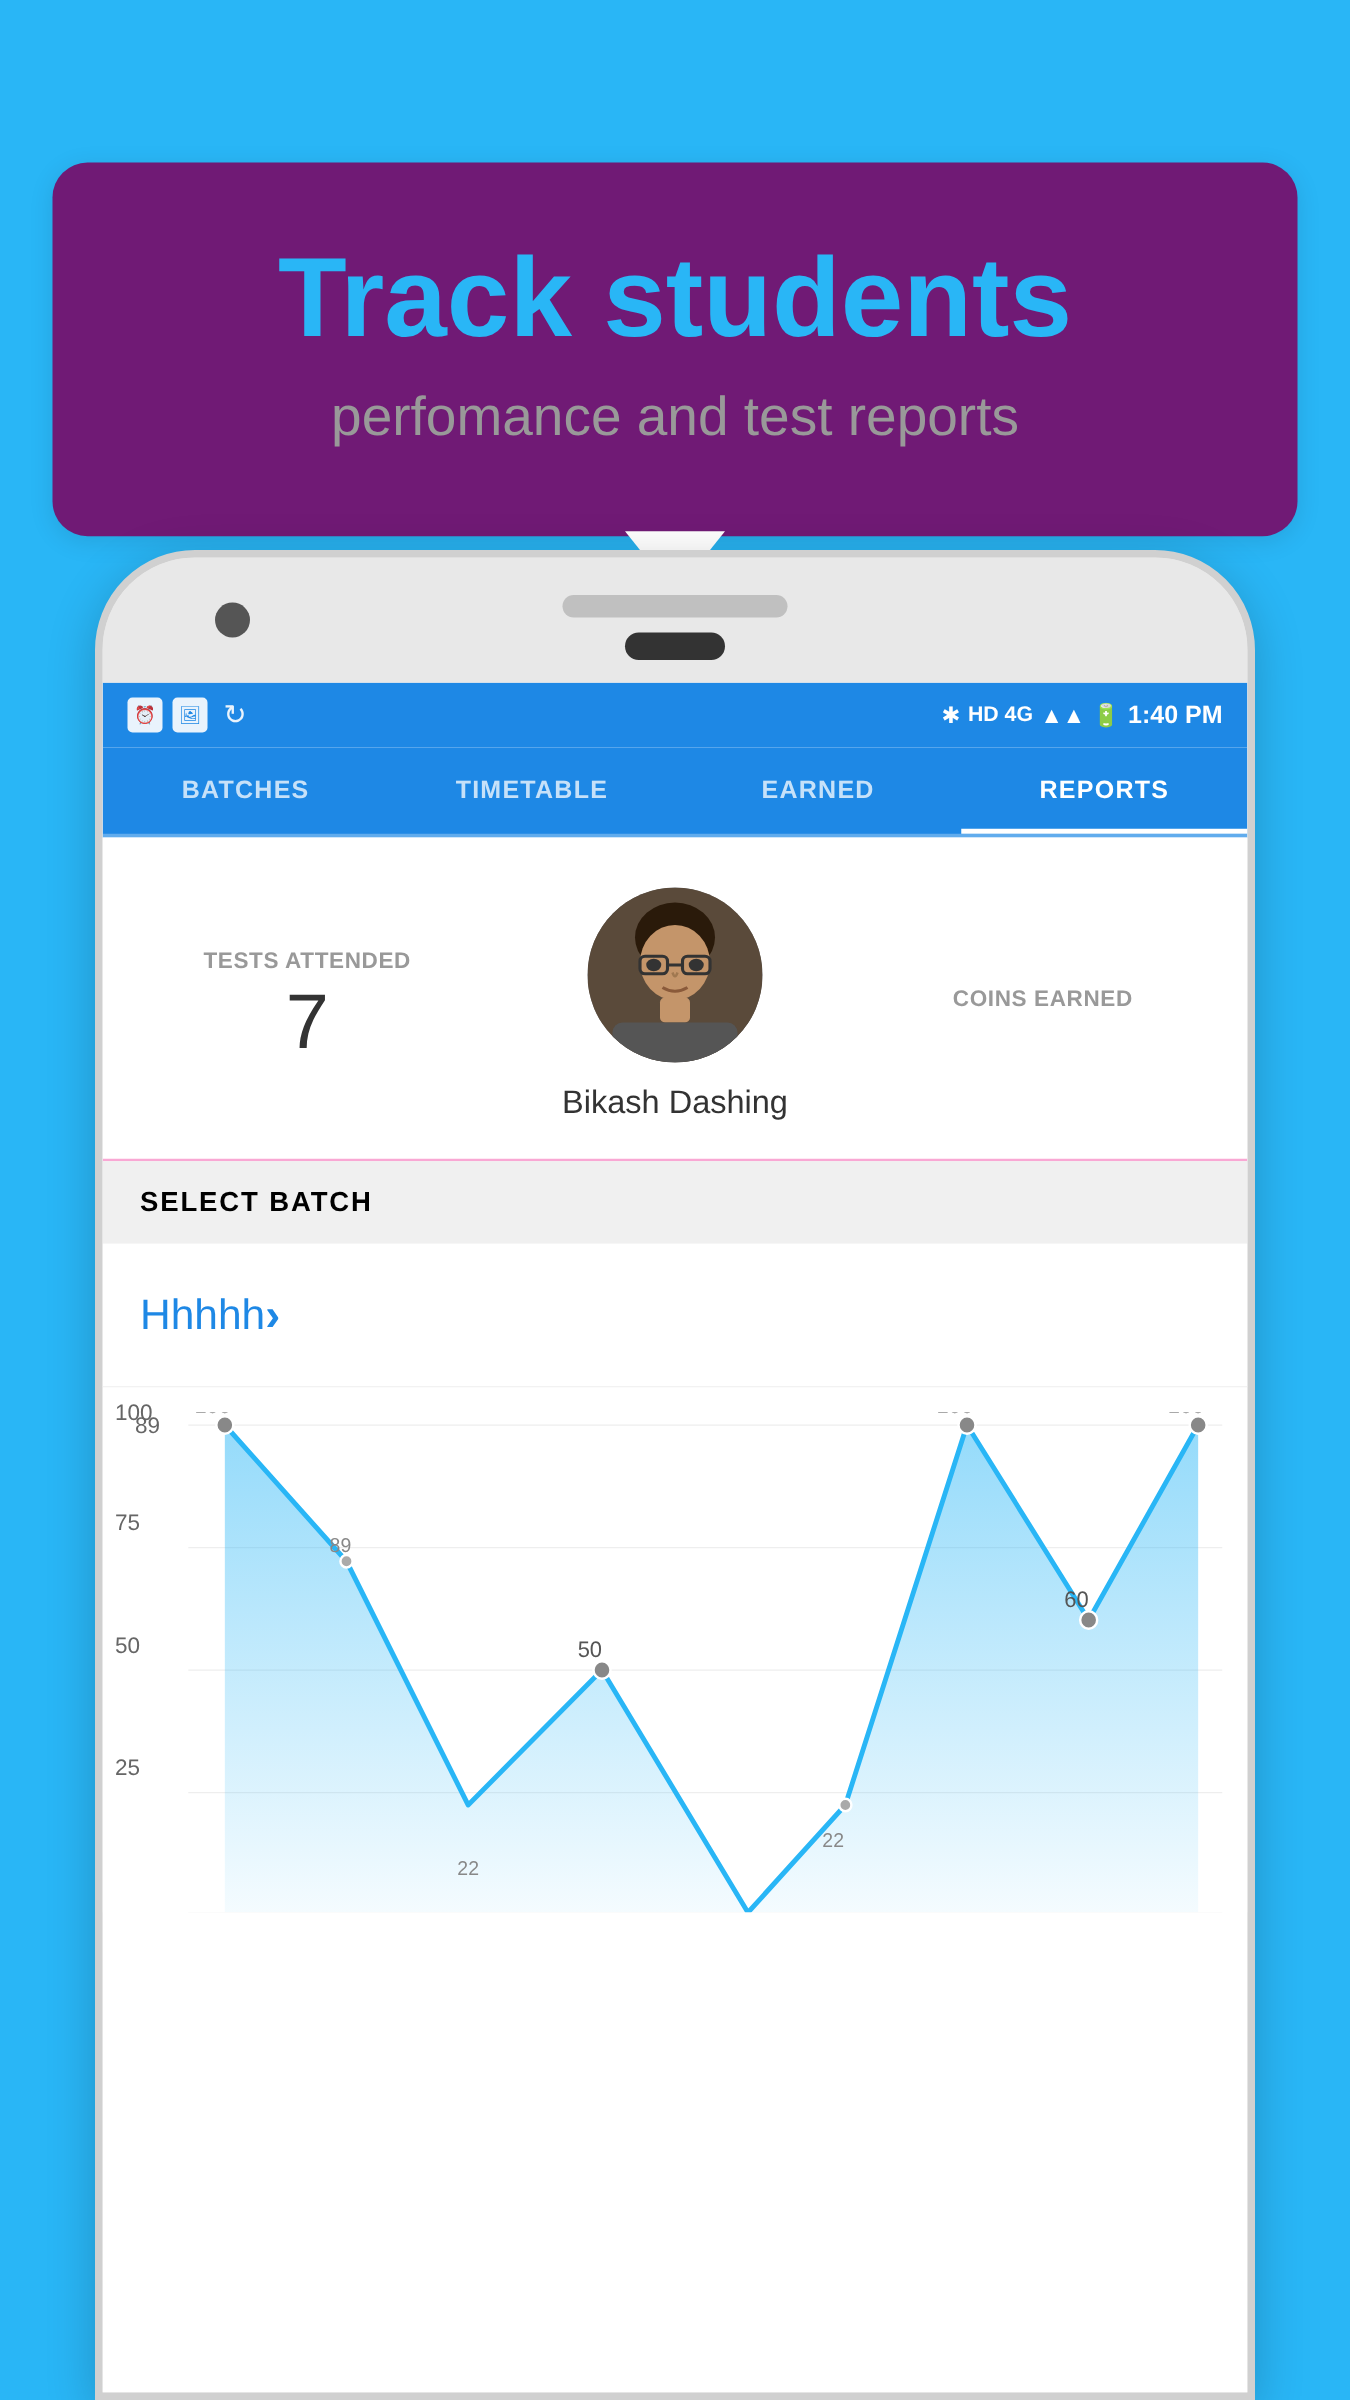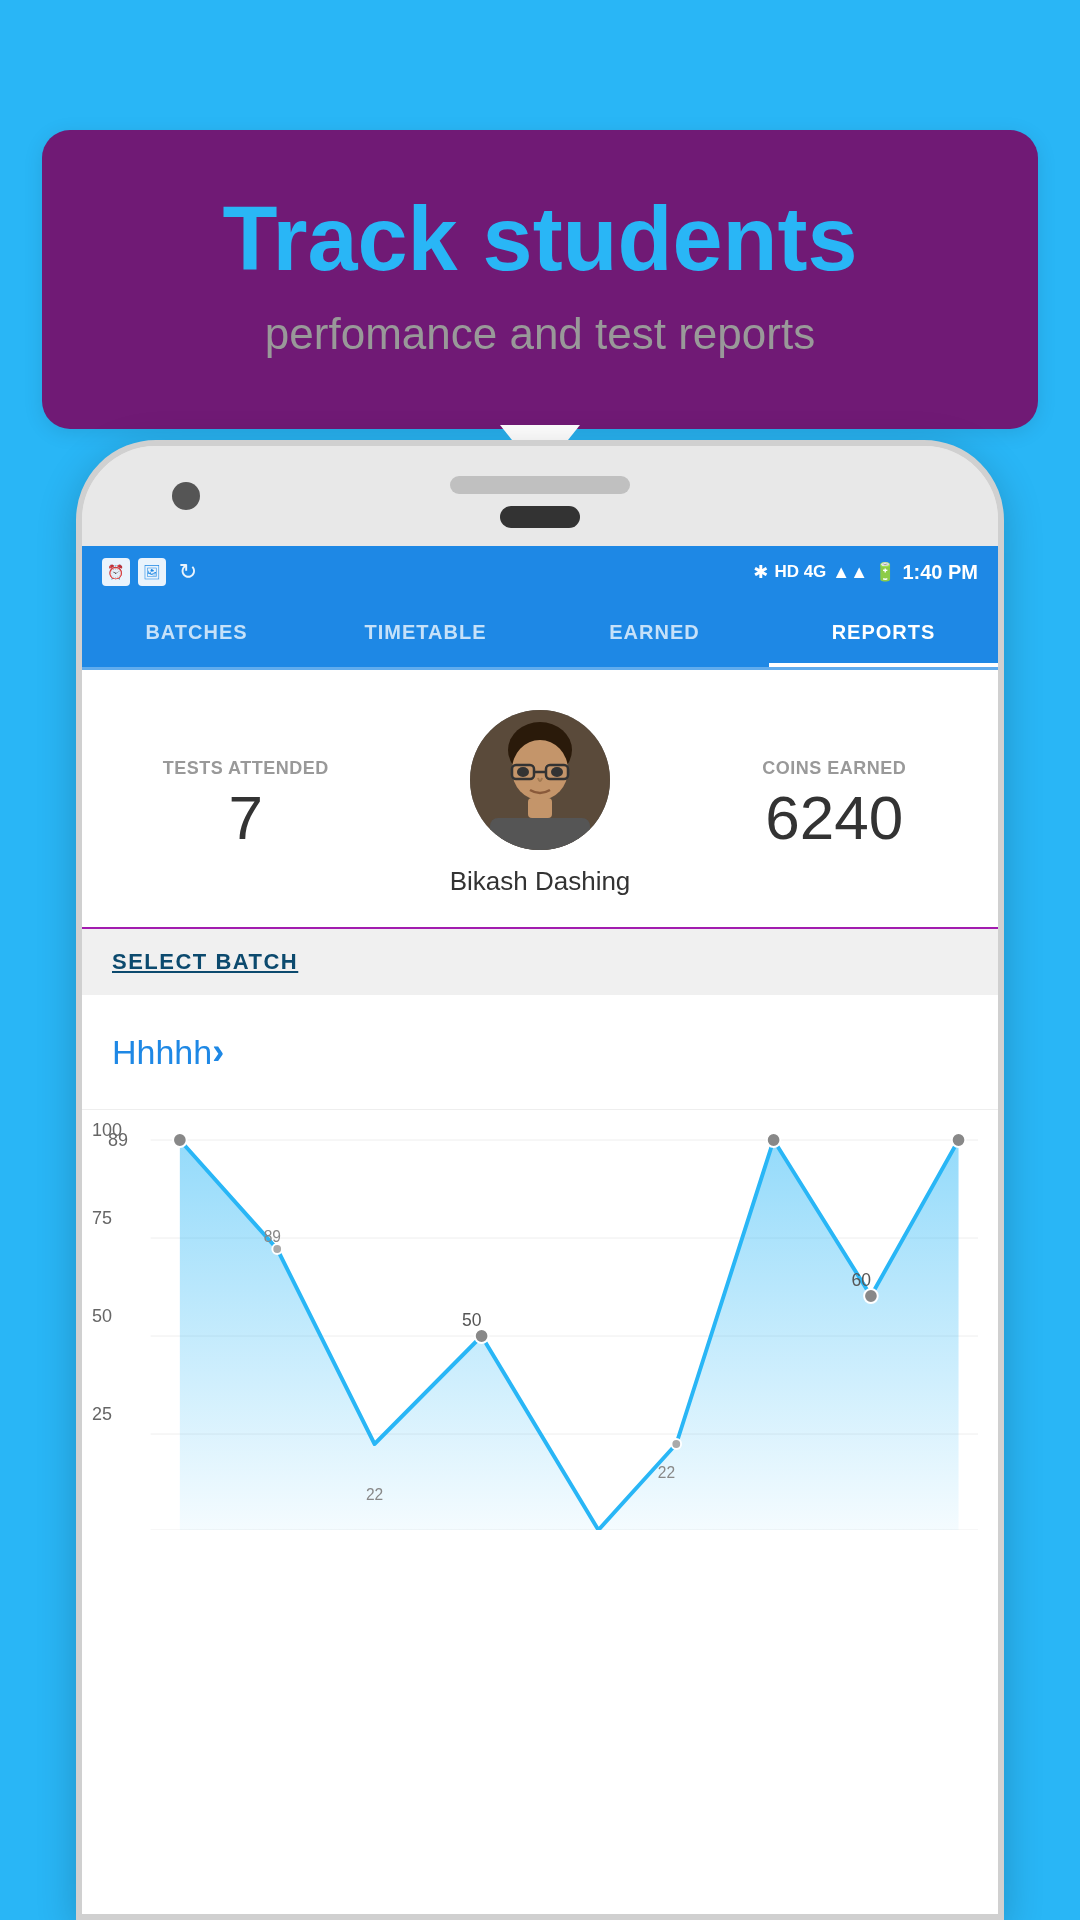--- a/index.html
+++ b/index.html
@@ -180,21 +180,21 @@
       background: white;
     }
 
     
     .profile-section {
       background: white;
       padding: 40px 30px 30px;
       display: flex;
       align-items: center;
       justify-content: space-between;
-      border-bottom: 2px solid #a21caf;
+      border-bottom: 2px solid #f9a8d4;
     }
 
     .stat-block {
       text-align: center;
       flex: 1;
     }
 
     .stat-label {
       font-size: 18px;
       color: #999;
@@ -244,24 +244,23 @@
     }
 
     
     .select-batch-header {
       background: #f0f0f0;
       padding: 20px 30px;
     }
 
     .select-batch-label {
       font-size: 22px;
-      color: #0c4a6e;
+      color: #000000;
       font-weight: 700;
       letter-spacing: 1.5px;
-      text-decoration: underline;
     }
 
     .batch-item {
       background: white;
       padding: 36px 30px;
       display: flex;
       align-items: center;
       justify-content: flex-start;
       border-bottom: 1px solid #eee;
     }
@@ -382,21 +381,20 @@
 
             <rect x="58" y="88" width="24" height="20" rx="4" fill="#c4956a"></rect>
             <rect x="20" y="108" width="100" height="32" rx="8" fill="#555"></rect>
           </svg>
         </div>
         <div class="profile-name">Bikash Dashing</div>
       </div>
 
       <div class="stat-block">
         <div class="stat-label">COINS EARNED</div>
-        <div class="stat-value">6240</div>
       </div>
     </div>
 
     <div class="select-batch-header">
       <span class="select-batch-label">SELECT BATCH</span>
     </div>
 
     <div class="batch-item">
       <span class="batch-name">Hhhhh</span>
       <span class="chevron-icon">›</span>

